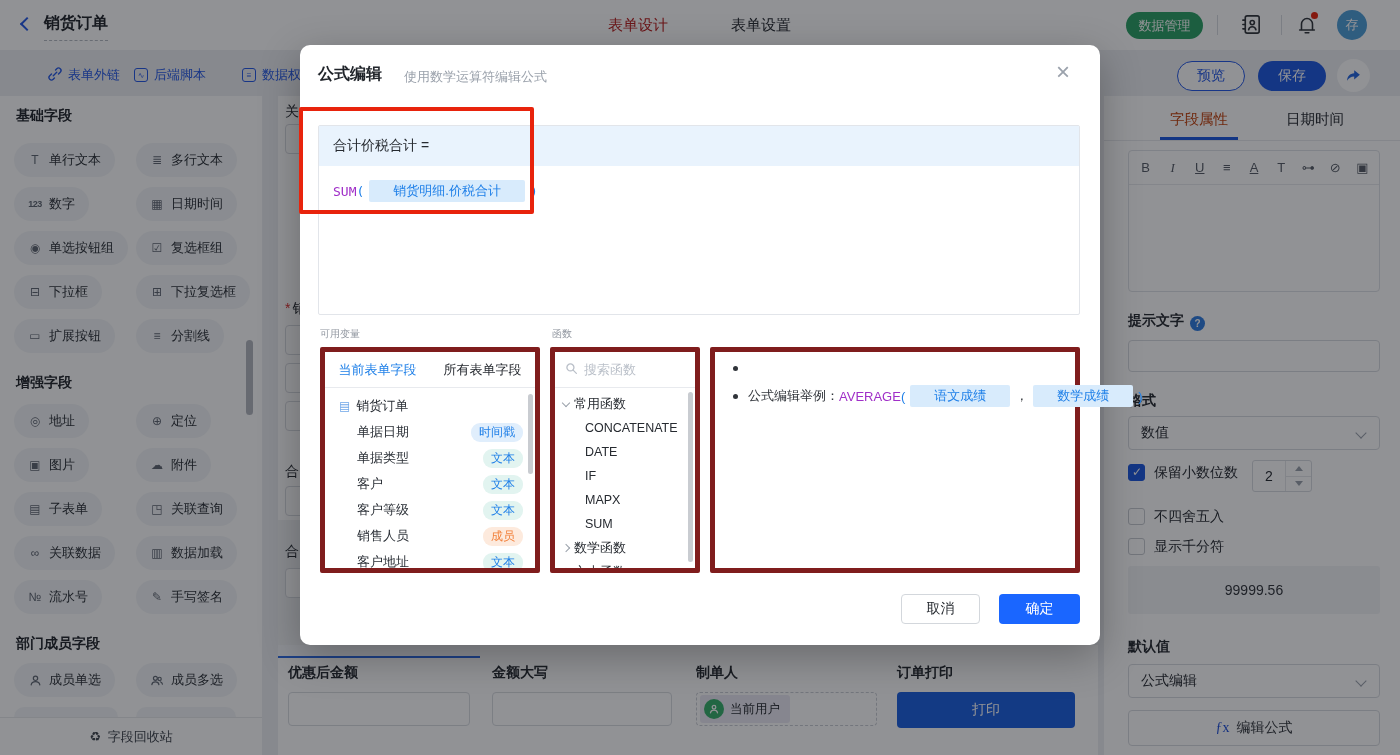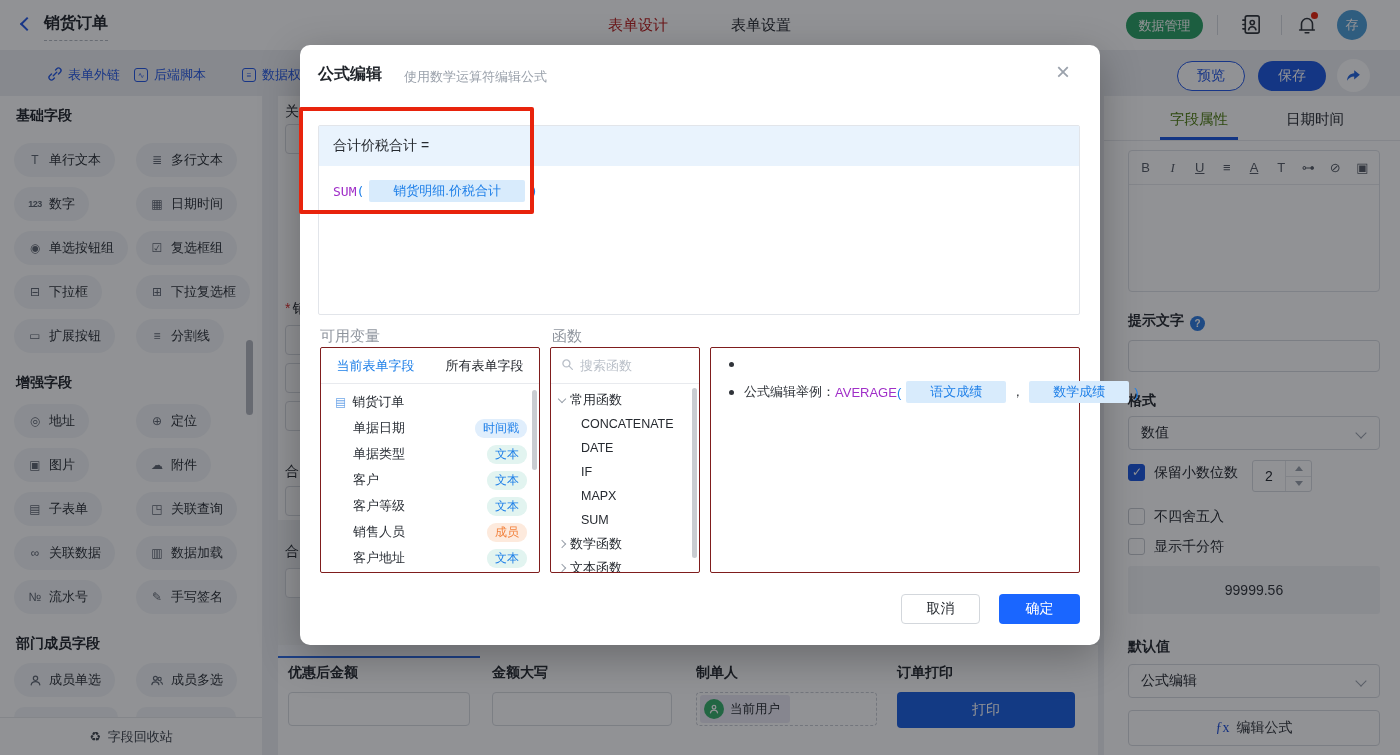--- a/index.html
+++ b/index.html
@@ -53,21 +53,21 @@
   .fld-input{top:692px;height:34px;background:#fff;border:1px solid #d9dce1;border-radius:4px}
   .dash-box{left:696px;top:692px;width:181px;height:34px;border:1px dashed #c9cdd4;border-radius:4px}
   .user-chip{left:700px;top:695px;height:28px;background:#eceaf4;border-radius:3px;display:flex;align-items:center;gap:6px;padding:0 10px 0 4px;font-size:12.5px}
   .chip-av{width:20px;height:20px;border-radius:50%;background:#36b06a;display:flex;align-items:center;justify-content:center}
   .btn-print{left:897px;top:692px;width:178px;height:36px;background:#1a5fe0;border-radius:4px;color:#fff;
              display:flex;align-items:center;justify-content:center;font-size:14px}
 
   
   .props-bg{left:1104px;top:96px;width:296px;height:659px;background:#fff}
   .ptab{top:110px;font-size:14.5px}
-  .ptab.active{color:#4d7c0f}
+  .ptab.active{color:#c2410c}
   .ptab-line{left:1160px;top:137px;width:78px;height:3px;background:#1d58e0}
   .props-div{left:1104px;top:140px;width:296px;height:1px;background:#e8eaed}
   .rt-box{left:1128px;top:150px;width:252px;height:142px;border:1px solid #dfe2e7;border-radius:4px}
   .rt-bar{height:34px;border-bottom:1px solid #e8eaed;display:flex;align-items:center;padding:0 8px;gap:10px}
   .rt-ic{width:18px;text-align:center;color:#565c66;font-size:13px}
   .rt-ic.it{font-style:italic;font-family:"Liberation Serif",serif}
   .rt-ic.un{text-decoration:underline}
   .plabel{font-size:14px;font-weight:bold;color:#262a30}
   .help-q{display:inline-flex;width:15px;height:15px;border-radius:50%;background:#2f7ce0;color:#fff;font-size:10px;
           align-items:center;justify-content:center;margin-left:6px;vertical-align:-2px;font-weight:bold}
@@ -99,22 +99,22 @@
   .m-title{left:18px;top:19px;font-size:16px;font-weight:bold;color:#21252b}
   .m-sub{left:104px;top:23px;font-size:13px;color:#9aa1ab}
   .m-close{left:756px;top:15px;font-size:24px;color:#9ba2ac;line-height:1}
   .editor{left:18px;top:80px;width:762px;height:190px;border:1px solid #e2e5ea;border-radius:2px}
   .ed-head{height:40px;background:#e9f3fd;display:flex;align-items:center;padding:0 14px;font-size:14px;color:#262a30}
   .ed-body{padding:14px;font-family:"DejaVu Sans Mono",monospace;font-size:13px;display:flex;align-items:center}
   .fn{color:#a02fc8}
   .par{color:#2080e8}
   .chip{background:#d8ebfc;color:#2080e8;border-radius:2px;padding:2px 24px;margin:0 5px;font-size:13px;
         font-family:"Liberation Sans","DejaVu Sans",sans-serif}
-  .sec-label{font-size:15px;color:#8f959e}
-  .panel{border:1px solid #7f1d1d;border-radius:2px;background:#fff}
+  .sec-label{font-size:10px;color:#8f959e}
+  .panel{border:5px solid #7f1d1d;border-radius:2px;background:#fff}
   .vp{left:20px;top:302px;width:220px;height:226px;overflow:hidden}
   .vp-tabs{height:36px;border-bottom:1px solid #e8eaee;display:flex}
   .vp-tab{flex:1;display:flex;align-items:center;justify-content:center;font-size:13px;color:#262a30}
   .vp-tab.active{color:#2080e8}
   .vrow{position:absolute;left:0;width:100%;height:24px;display:flex;align-items:center}
   .vname{margin-left:32px;font-size:13px;color:#2a2f36}
   .vroot{margin-left:14px;font-size:13px;color:#2a2f36;display:flex;align-items:center;gap:6px}
   .doc-ic{color:#6fa6e8;font-size:12px}
   .vbadge{position:absolute;right:12px;font-size:12px;border-radius:9px;padding:1px 8px}
   .b-time{background:#e0eefc;color:#2080e8}

